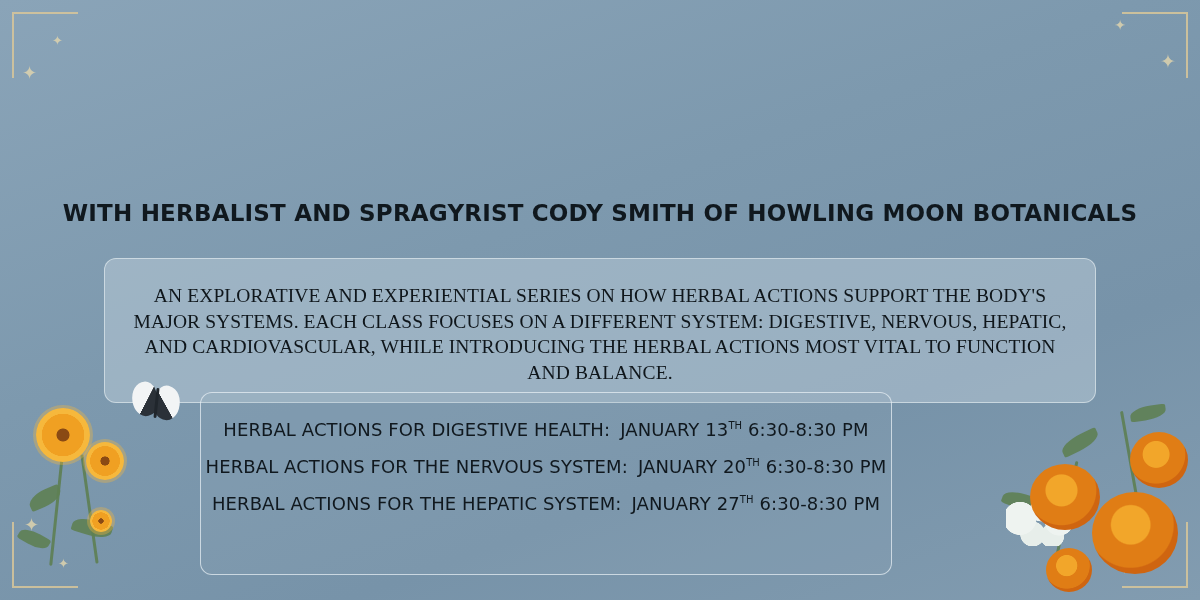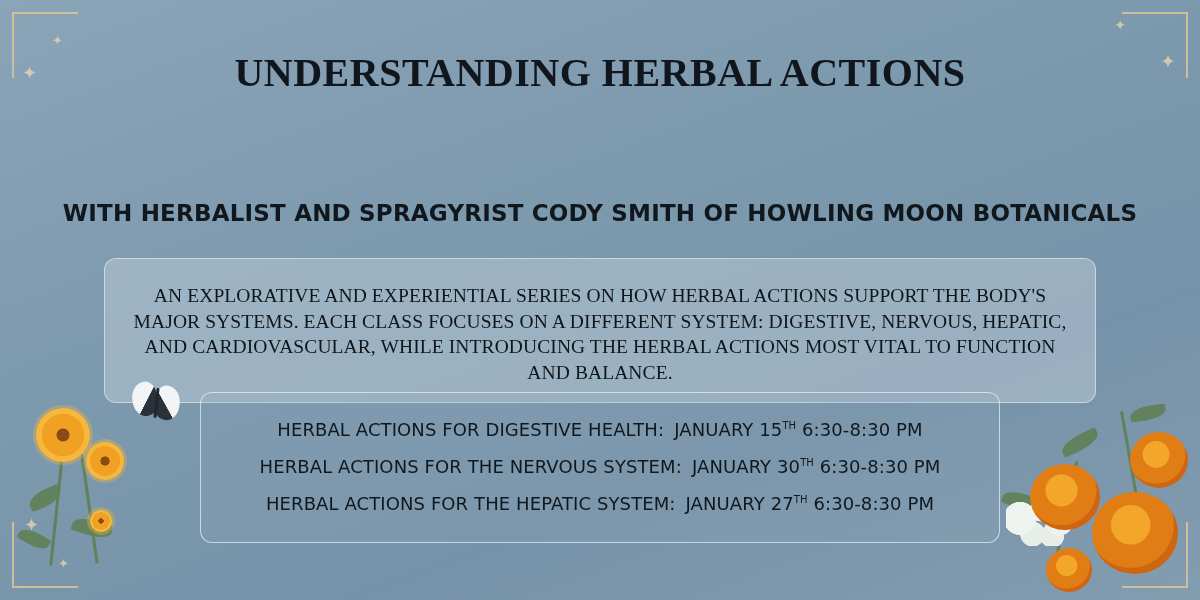--- a/index.html
+++ b/index.html
@@ -114,22 +114,22 @@
     line-height: 1.32;
     color: #0f161b;
     letter-spacing: .1px;
   }
 
   
   .sched-panel {
     position: absolute;
     top: 392px;
     left: 200px;
-    width: 800px;
-    padding: 18px 10px 4px 10px;
+    width: 692px;
+    padding: 18px 10px 36px 10px;
     box-sizing: border-box;
     border: 1.5px solid rgba(235,242,246,.7);
     border-radius: 12px;
     background: rgba(150,172,189,.18);
   }
   .sched-row {
     display: flex;
     justify-content: center;
     align-items: baseline;
     gap: 10px;
@@ -230,37 +230,36 @@
   <div class="sparkle s1">✦</div>
   <div class="sparkle s2">✦</div>
   <div class="sparkle s3">✦</div>
   <div class="sparkle s4">✦</div>
   <div class="sparkle s5">✦</div>
   <div class="sparkle s6">✦</div>
   <div class="sparkle s7">✦</div>
   <div class="sparkle s8">✦</div>
 
   <div class="title-block">
-    <h2 class="title-sub">UNDERSTANDING HERBAL ACTIONS</h2>
   </div>
 
   <div class="presenter">WITH HERBALIST AND SPRAGYRIST CODY SMITH OF HOWLING MOON BOTANICALS</div>
 
   <div class="desc-panel">AN EXPLORATIVE AND EXPERIENTIAL SERIES ON HOW HERBAL ACTIONS SUPPORT THE BODY'S MAJOR SYSTEMS. EACH CLASS FOCUSES ON A DIFFERENT SYSTEM: DIGESTIVE, NERVOUS, HEPATIC, AND CARDIOVASCULAR, WHILE INTRODUCING THE HERBAL ACTIONS MOST VITAL TO FUNCTION AND BALANCE.</div>
 
   <div class="sched-panel">
 
     <div class="sched-row">
       <span class="label">HERBAL ACTIONS FOR DIGESTIVE HEALTH:</span>
-      <span class="date"><span>JANUARY 15</span><sup>TH</sup> <span>6:30-8:30 PM</span></span>
+      <span class="date"><span>JANUARY 13</span><sup>TH</sup> <span>6:30-8:30 PM</span></span>
     </div>
 
     <div class="sched-row">
       <span class="label">HERBAL ACTIONS FOR THE NERVOUS SYSTEM:</span>
-      <span class="date"><span>JANUARY 30</span><sup>TH</sup> <span>6:30-8:30 PM</span></span>
+      <span class="date"><span>JANUARY 20</span><sup>TH</sup> <span>6:30-8:30 PM</span></span>
     </div>
 
     <div class="sched-row">
       <span class="label">HERBAL ACTIONS FOR THE HEPATIC SYSTEM:</span>
       <span class="date"><span>JANUARY 27</span><sup>TH</sup> <span>6:30-8:30 PM</span></span>
     </div>
 
     <div class="sched-row">
     </div>
 

